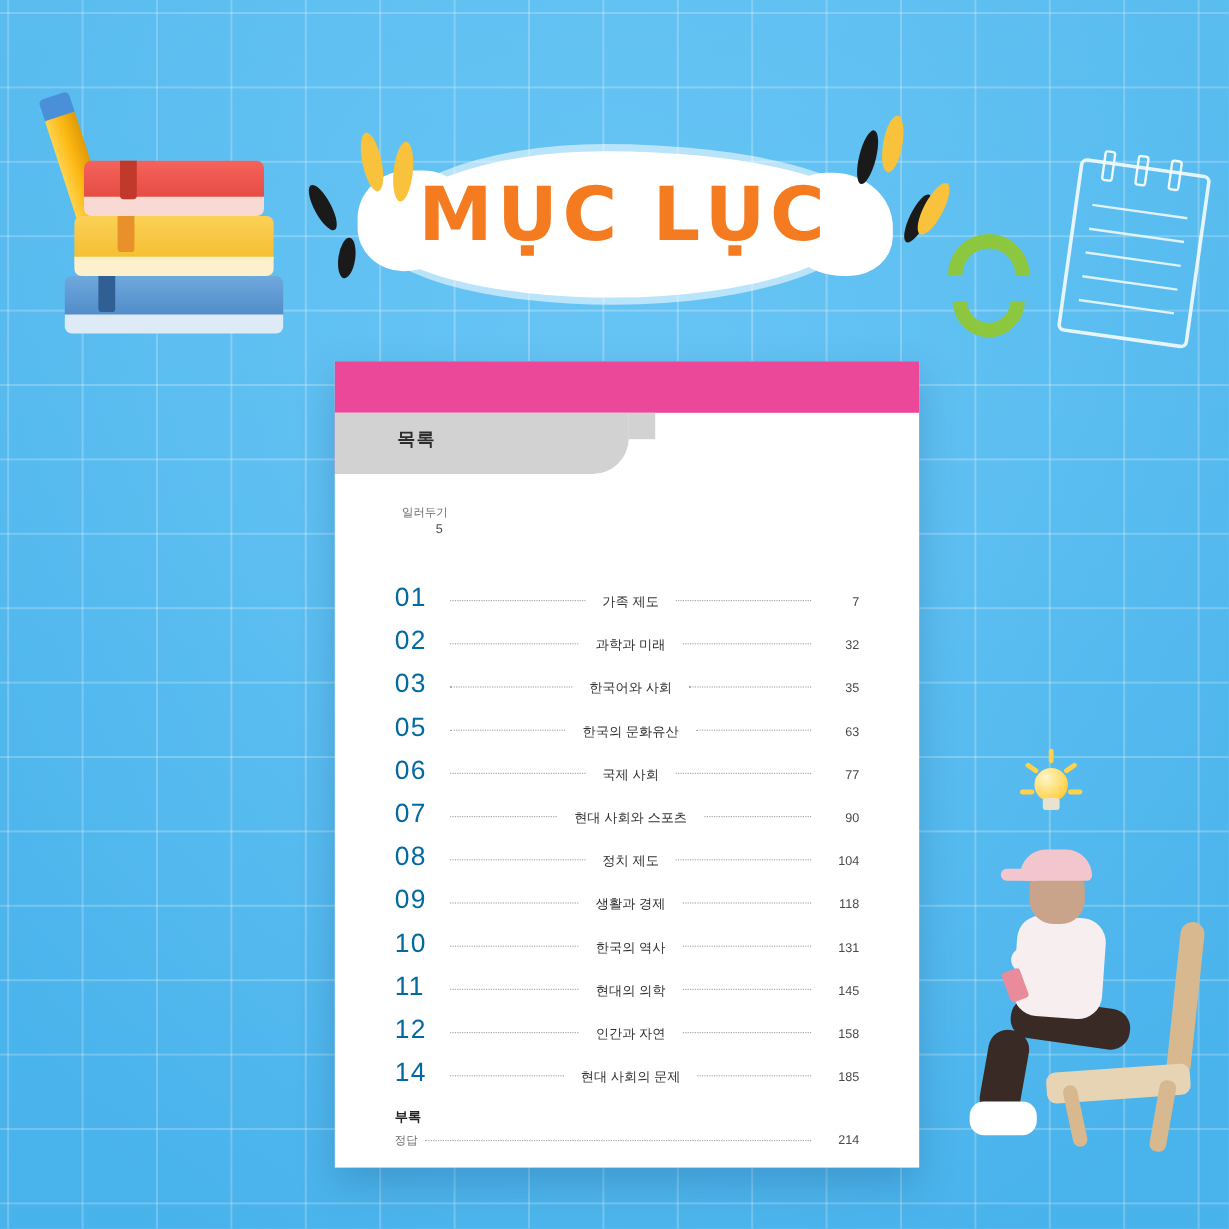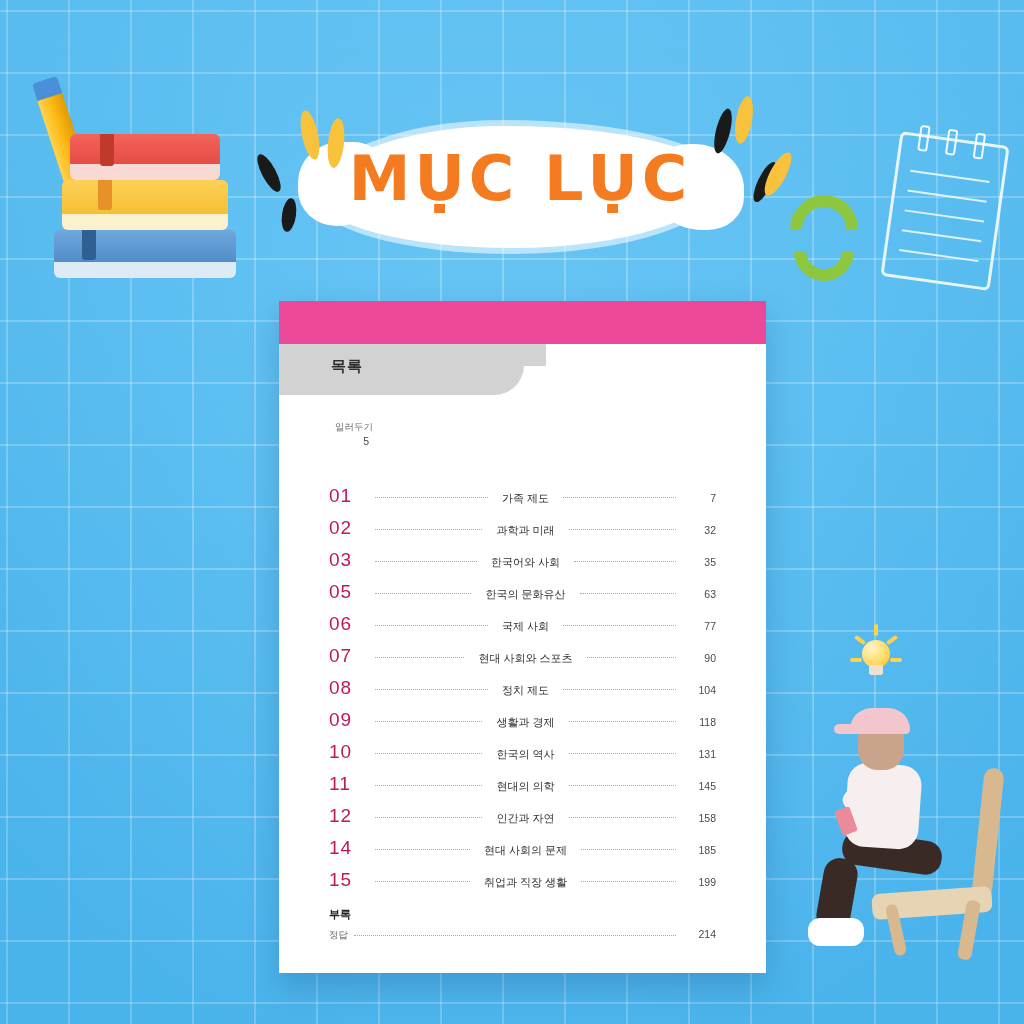--- a/index.html
+++ b/index.html
@@ -155,22 +155,22 @@
     padding: 26px 50px 0 50px;
   }
   .toc-row {
     display: flex;
     align-items: baseline;
     margin-bottom: 10px;
   }
   .toc-row .num {
     width: 40px;
     flex: 0 0 40px;
-    font-size: 19px;
-    color: #be185d;
+    font-size: 22px;
+    color: #0369a1;
     letter-spacing: 1px;
   }
   .toc-row .dots {
     flex: 1 1 auto;
     border-bottom: 1px dotted #a9a9a9;
     position: relative;
     top: -4px;
     margin: 0 6px;
   }
   .toc-row .label {
@@ -620,27 +620,20 @@
 
 
       <div class="toc-row">
         <span class="num">14</span>
         <span class="dots"></span>
         <span class="label">현대 사회의 문제</span>
         <span class="dots"></span>
         <span class="pg">185</span>
       </div>
 
-      <div class="toc-row">
-        <span class="num">15</span>
-        <span class="dots"></span>
-        <span class="label">취업과 직장 생활</span>
-        <span class="dots"></span>
-        <span class="pg">199</span>
-      </div>
 
     </div>
 
     <div id="appendix">
       <div id="appendix-title">부록</div>
       <div class="toc-row appendix">
         <span class="num">정답</span>
         <span class="dots"></span>
         <span class="pg">214</span>
       </div>

